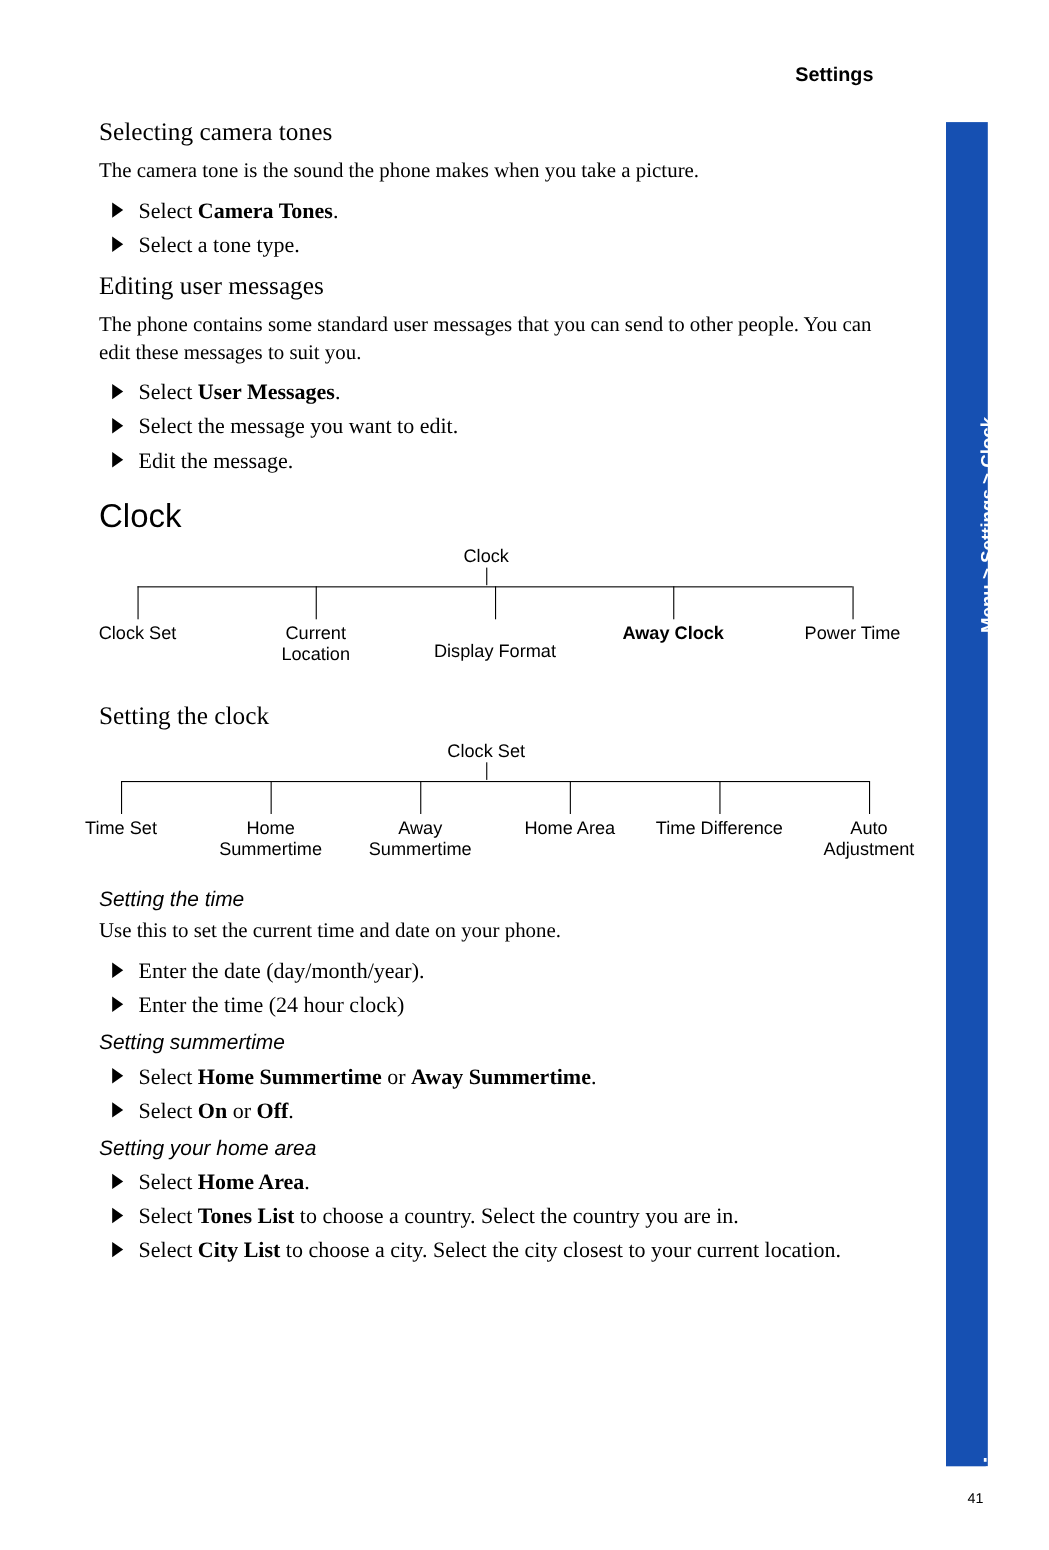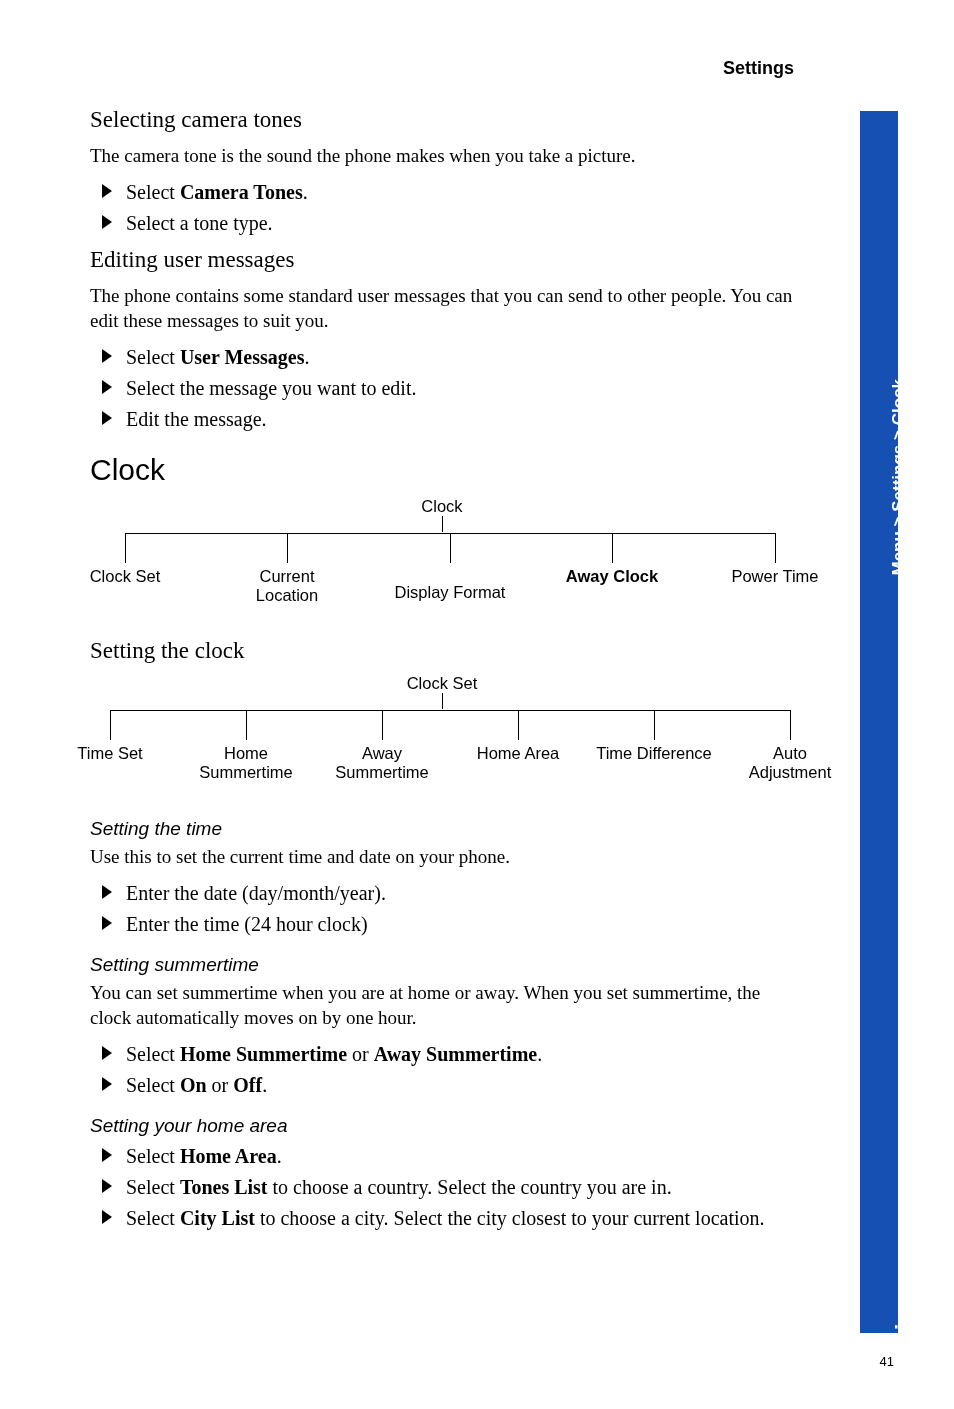--- a/index.html
+++ b/index.html
@@ -60,21 +60,21 @@
     top: 7px;
     width: 0; height: 0;
     border-top: 7px solid transparent;
     border-bottom: 7px solid transparent;
     border-left: 10px solid #000;
   }
   .italic-sub {
     font-family: Arial, Helvetica, sans-serif;
     font-style: italic;
     font-size: 19px;
-    margin-top: 14px;
+    margin-top: 4px;
     margin-bottom: 4px;
   }
   
   .diagram {
     position: relative;
     width: 704px;
     font-family: Arial, Helvetica, sans-serif;
     font-size: 16.5px;
     text-align: center;
   }
@@ -199,21 +199,20 @@
   </div>
 
   <div class="italic-sub">Setting the time</div>
   <p class="body">Use this to set the current time and date on your phone.</p>
   <ul class="steps">
     <li>Enter the date (day/month/year).</li>
     <li>Enter the time (24 hour clock)</li>
   </ul>
 
   <div class="italic-sub">Setting summertime</div>
-  <p class="body">You can set summertime when you are at home or away. When you set summertime, the clock automatically moves on by one hour.</p>
   <ul class="steps">
     <li><span>Select </span><b>Home Summertime</b><span> or </span><b>Away Summertime</b><span>.</span></li>
     <li><span>Select </span><b>On</b><span> or </span><b>Off</b><span>.</span></li>
   </ul>
 
   <div class="italic-sub">Setting your home area</div>
   <ul class="steps">
     <li><span>Select </span><b>Home Area</b><span>.</span></li>
     <li><span>Select </span><b>Tones List</b><span> to choose a country. Select the country you are in.</span></li>
     <li><span>Select </span><b>City List</b><span> to choose a city. Select the city closest to your current location.</span></li>

